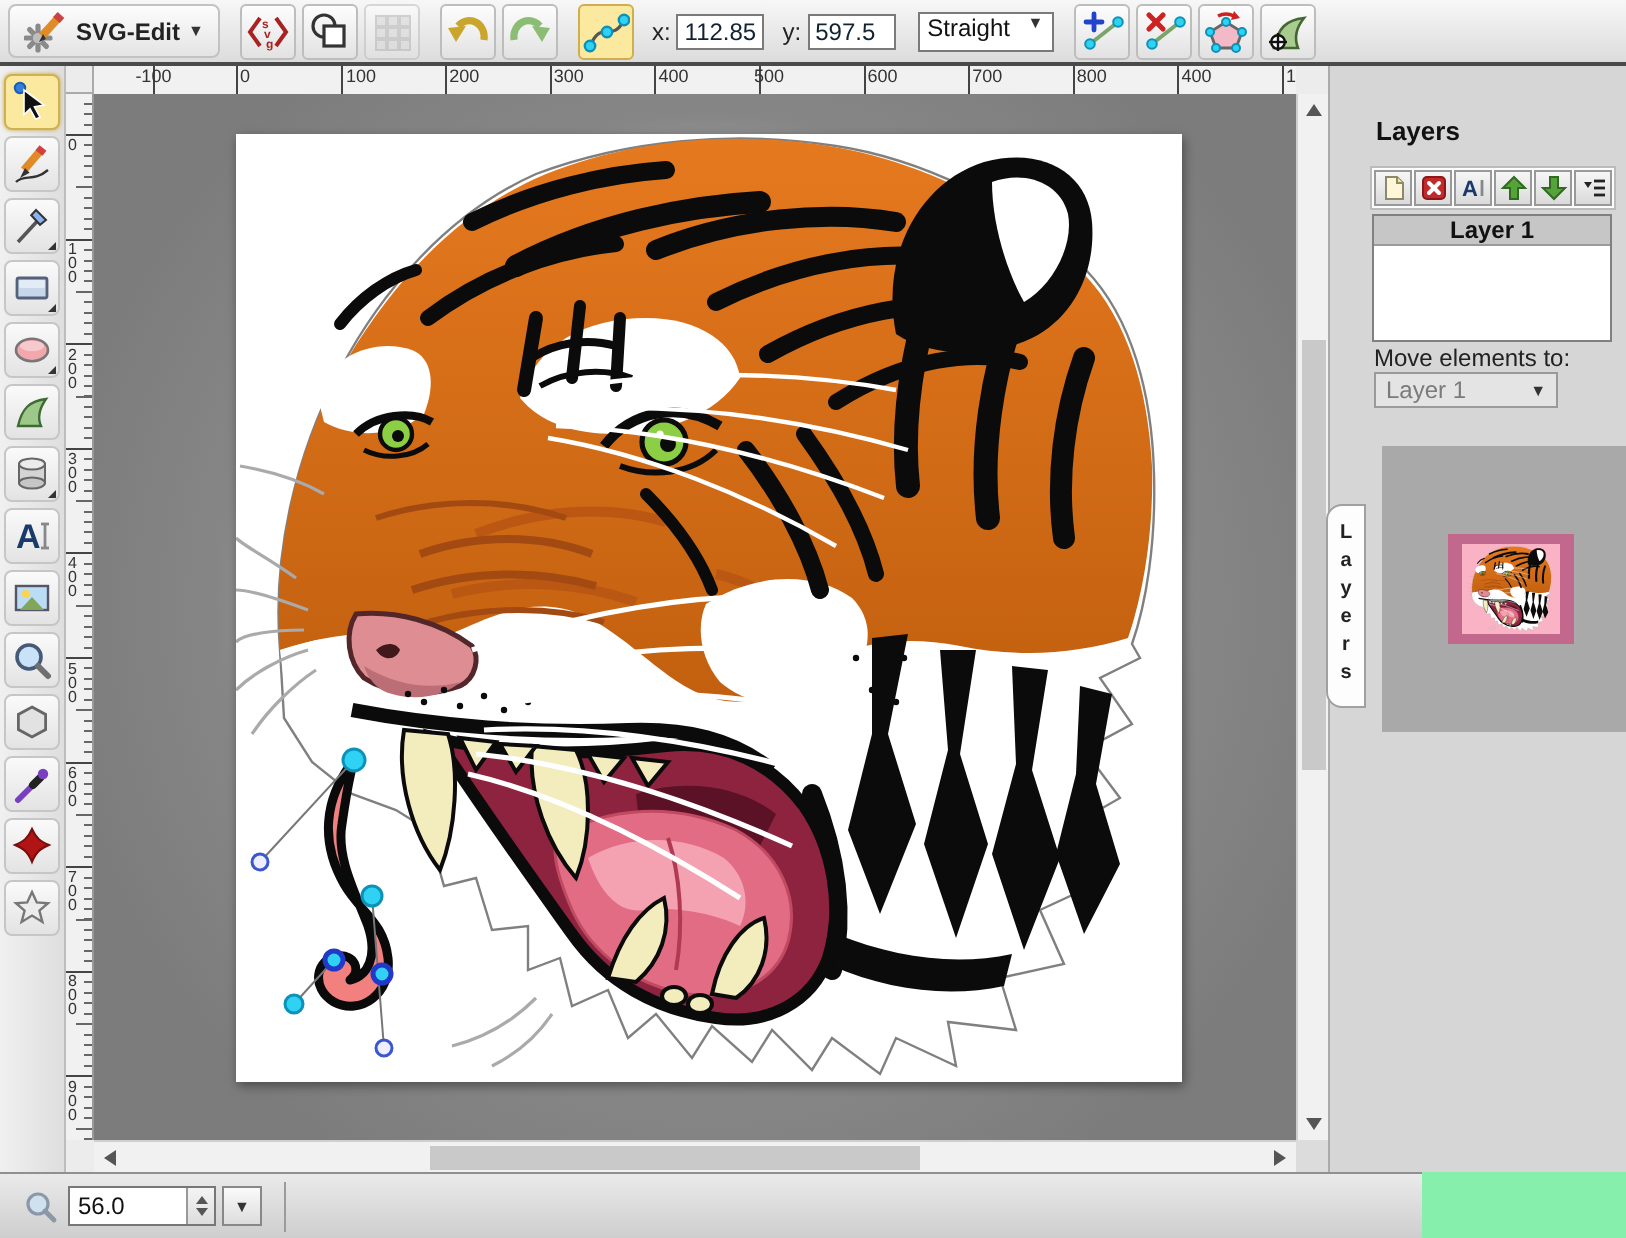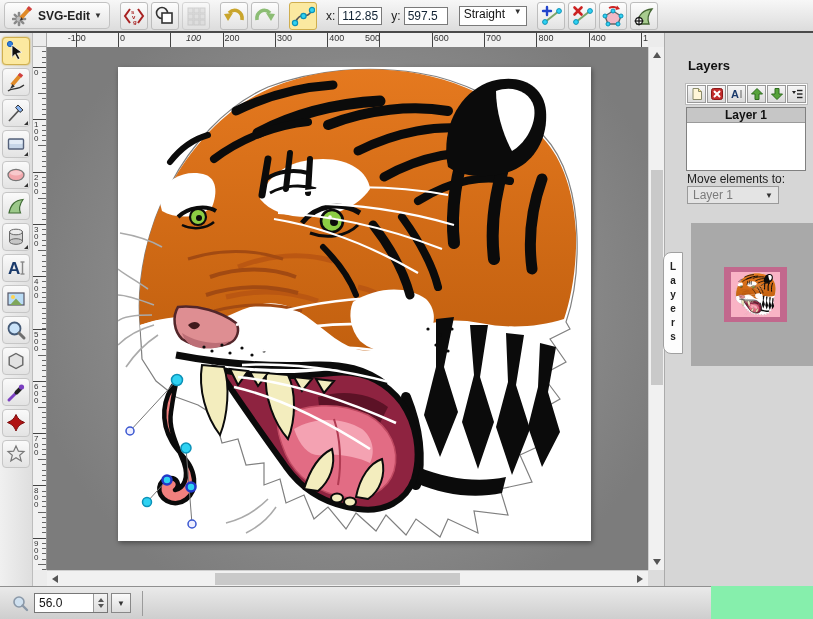--- a/index.html
+++ b/index.html
@@ -330,25 +330,25 @@
     </div>
   </div>
 
   <div class="corner"></div>
   <div class="hruler">
     <div class="mn"></div>
       <div class="md"></div>
       <div class="mj"></div>
   <span class="rlab" style="left: 20.7px;">-100</span>
       <span class="rlab" style="left: 73px;">0</span>
-      <span class="rlab" style="left: 139px; font-style: italic;">100</span>
+      <span class="rlab" style="left: 126px;">100</span>
       <span class="rlab" style="left: 177.6px;">200</span>
       <span class="rlab" style="left: 229.9px;">300</span>
       <span class="rlab" style="left: 282.2px;">400</span>
-      <span class="rlab" style="left: 318px;">500</span>
+      <span class="rlab" style="left: 330px;">500</span>
       <span class="rlab" style="left: 386.8px;">600</span>
       <span class="rlab" style="left: 439.1px;">700</span>
       <span class="rlab" style="left: 491.4px;">800</span>
       <span class="rlab" style="left: 543.7px;">400</span>
       <span class="rlab" style="left: 596px;">1000</span>
     </div>
   <div class="vruler">
     <div class="mn"></div>
       <div class="md"></div>
       <div class="mj"></div>

